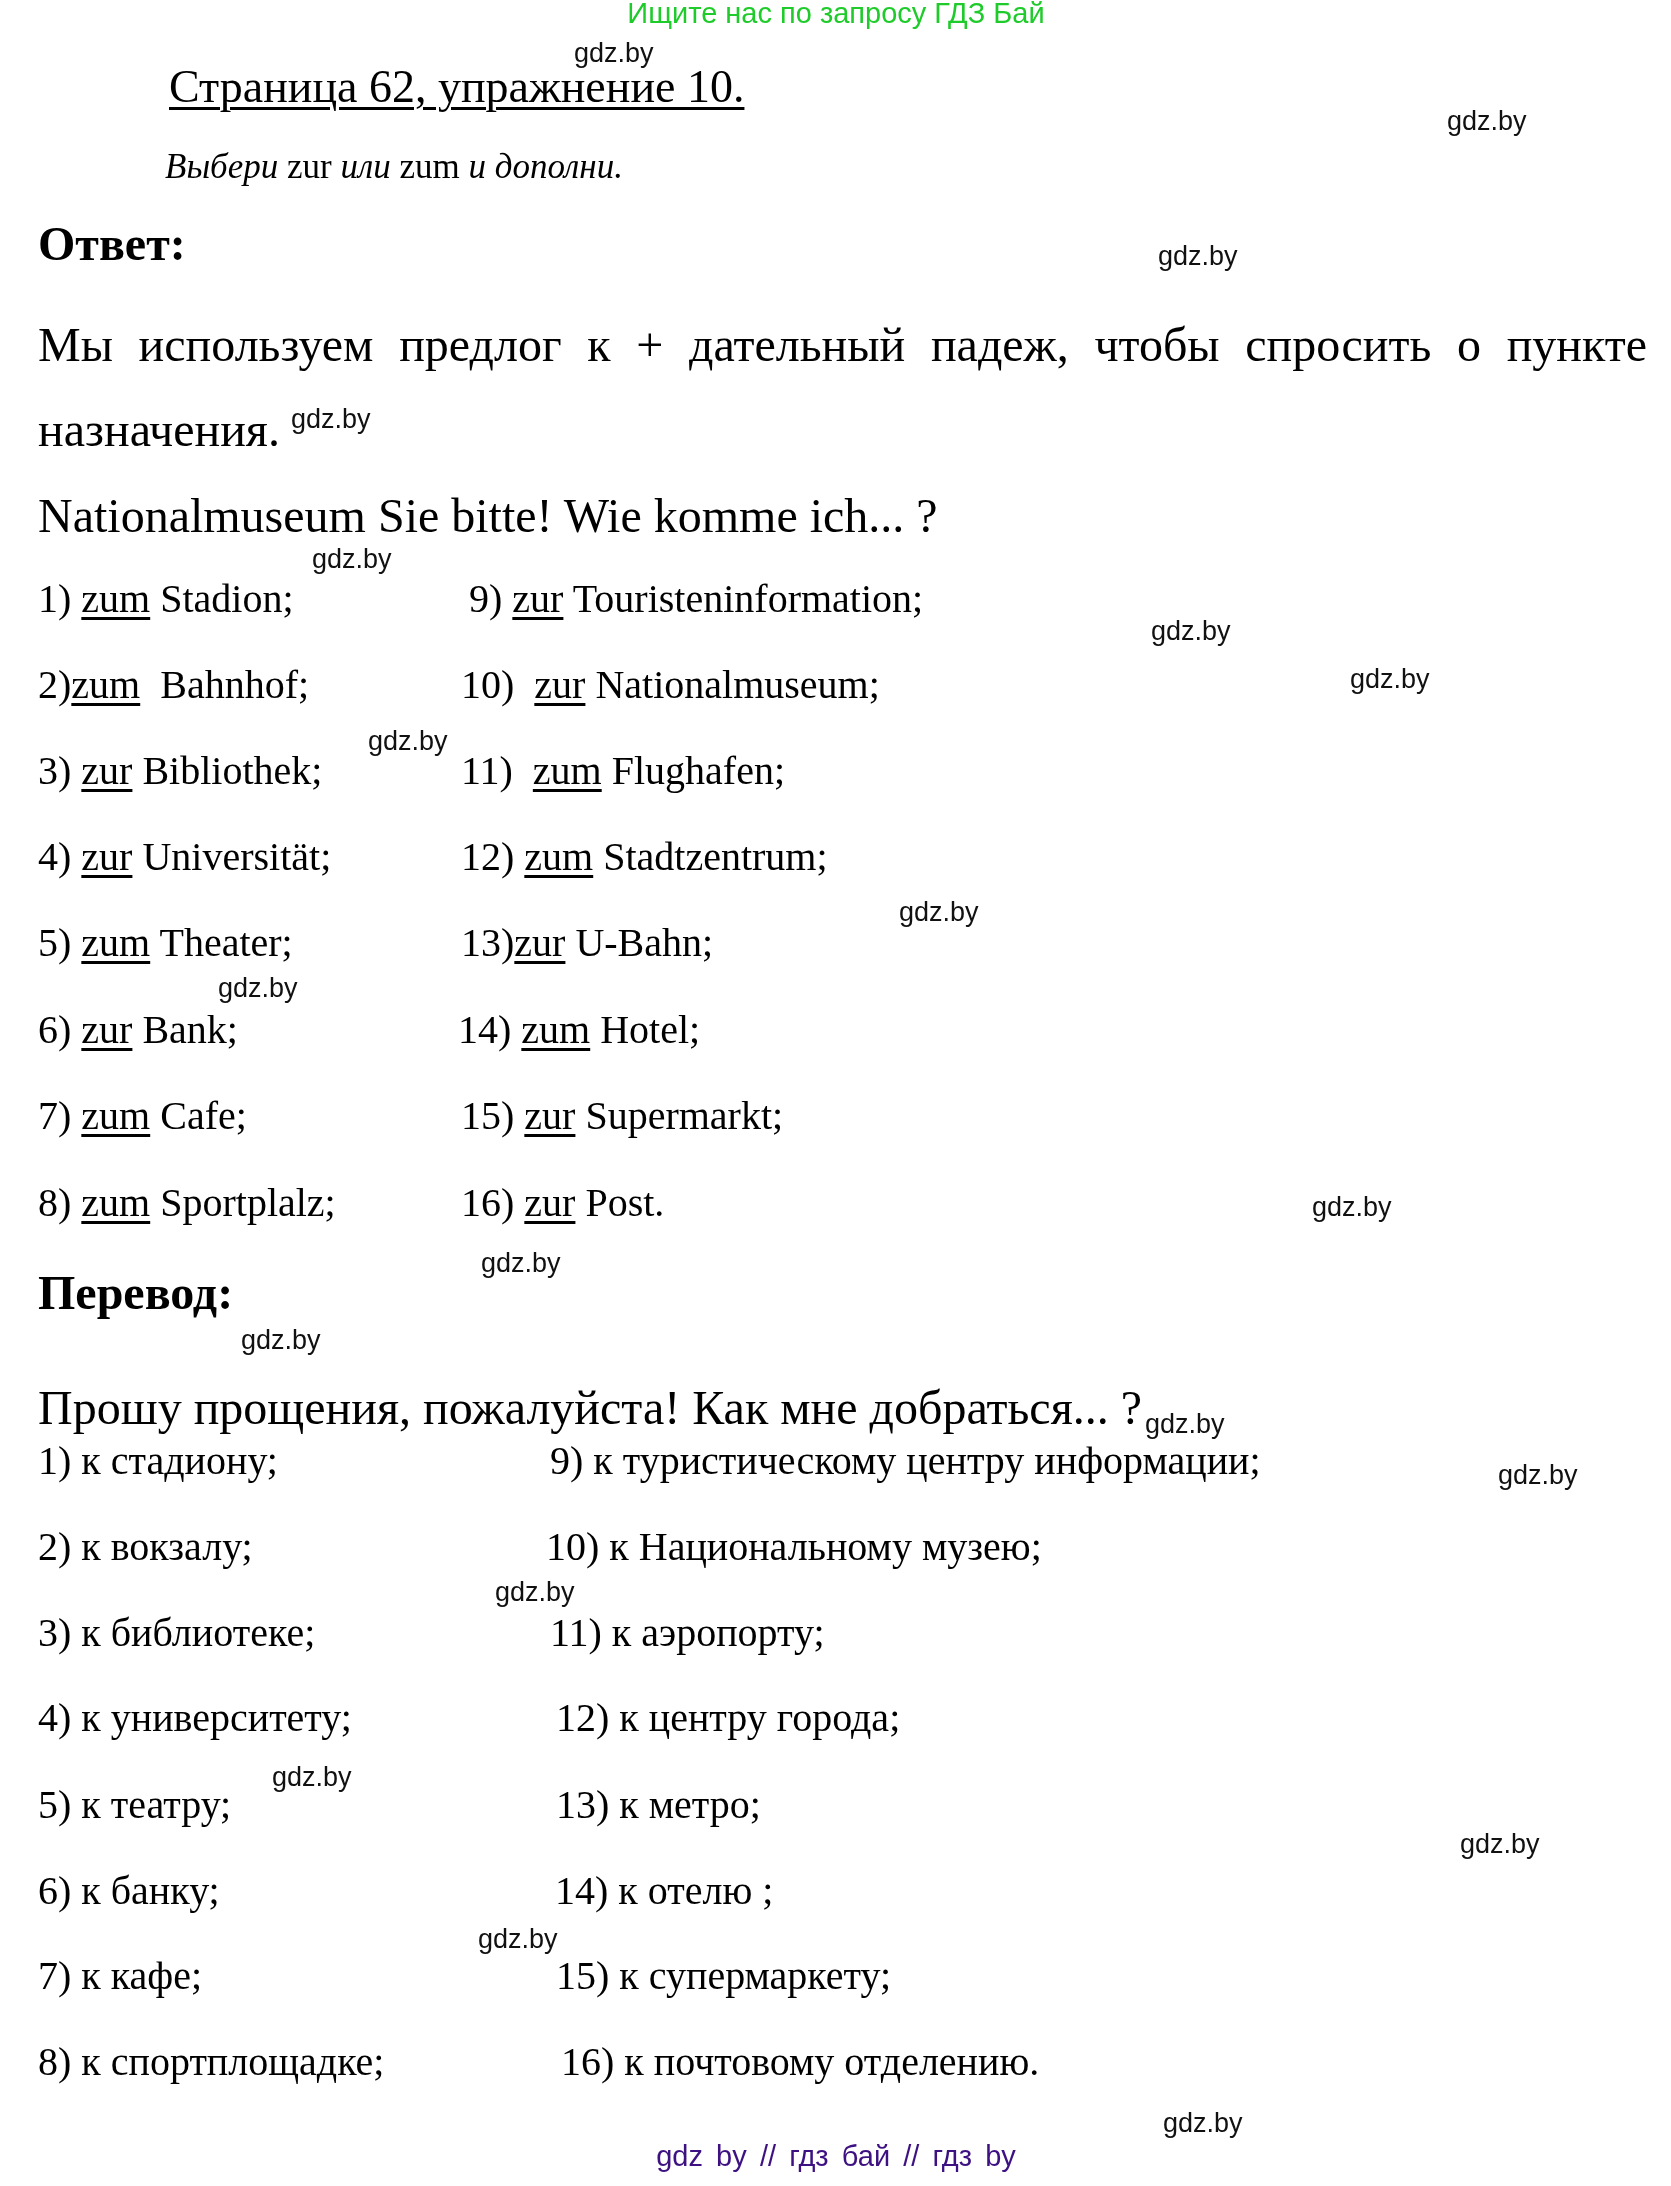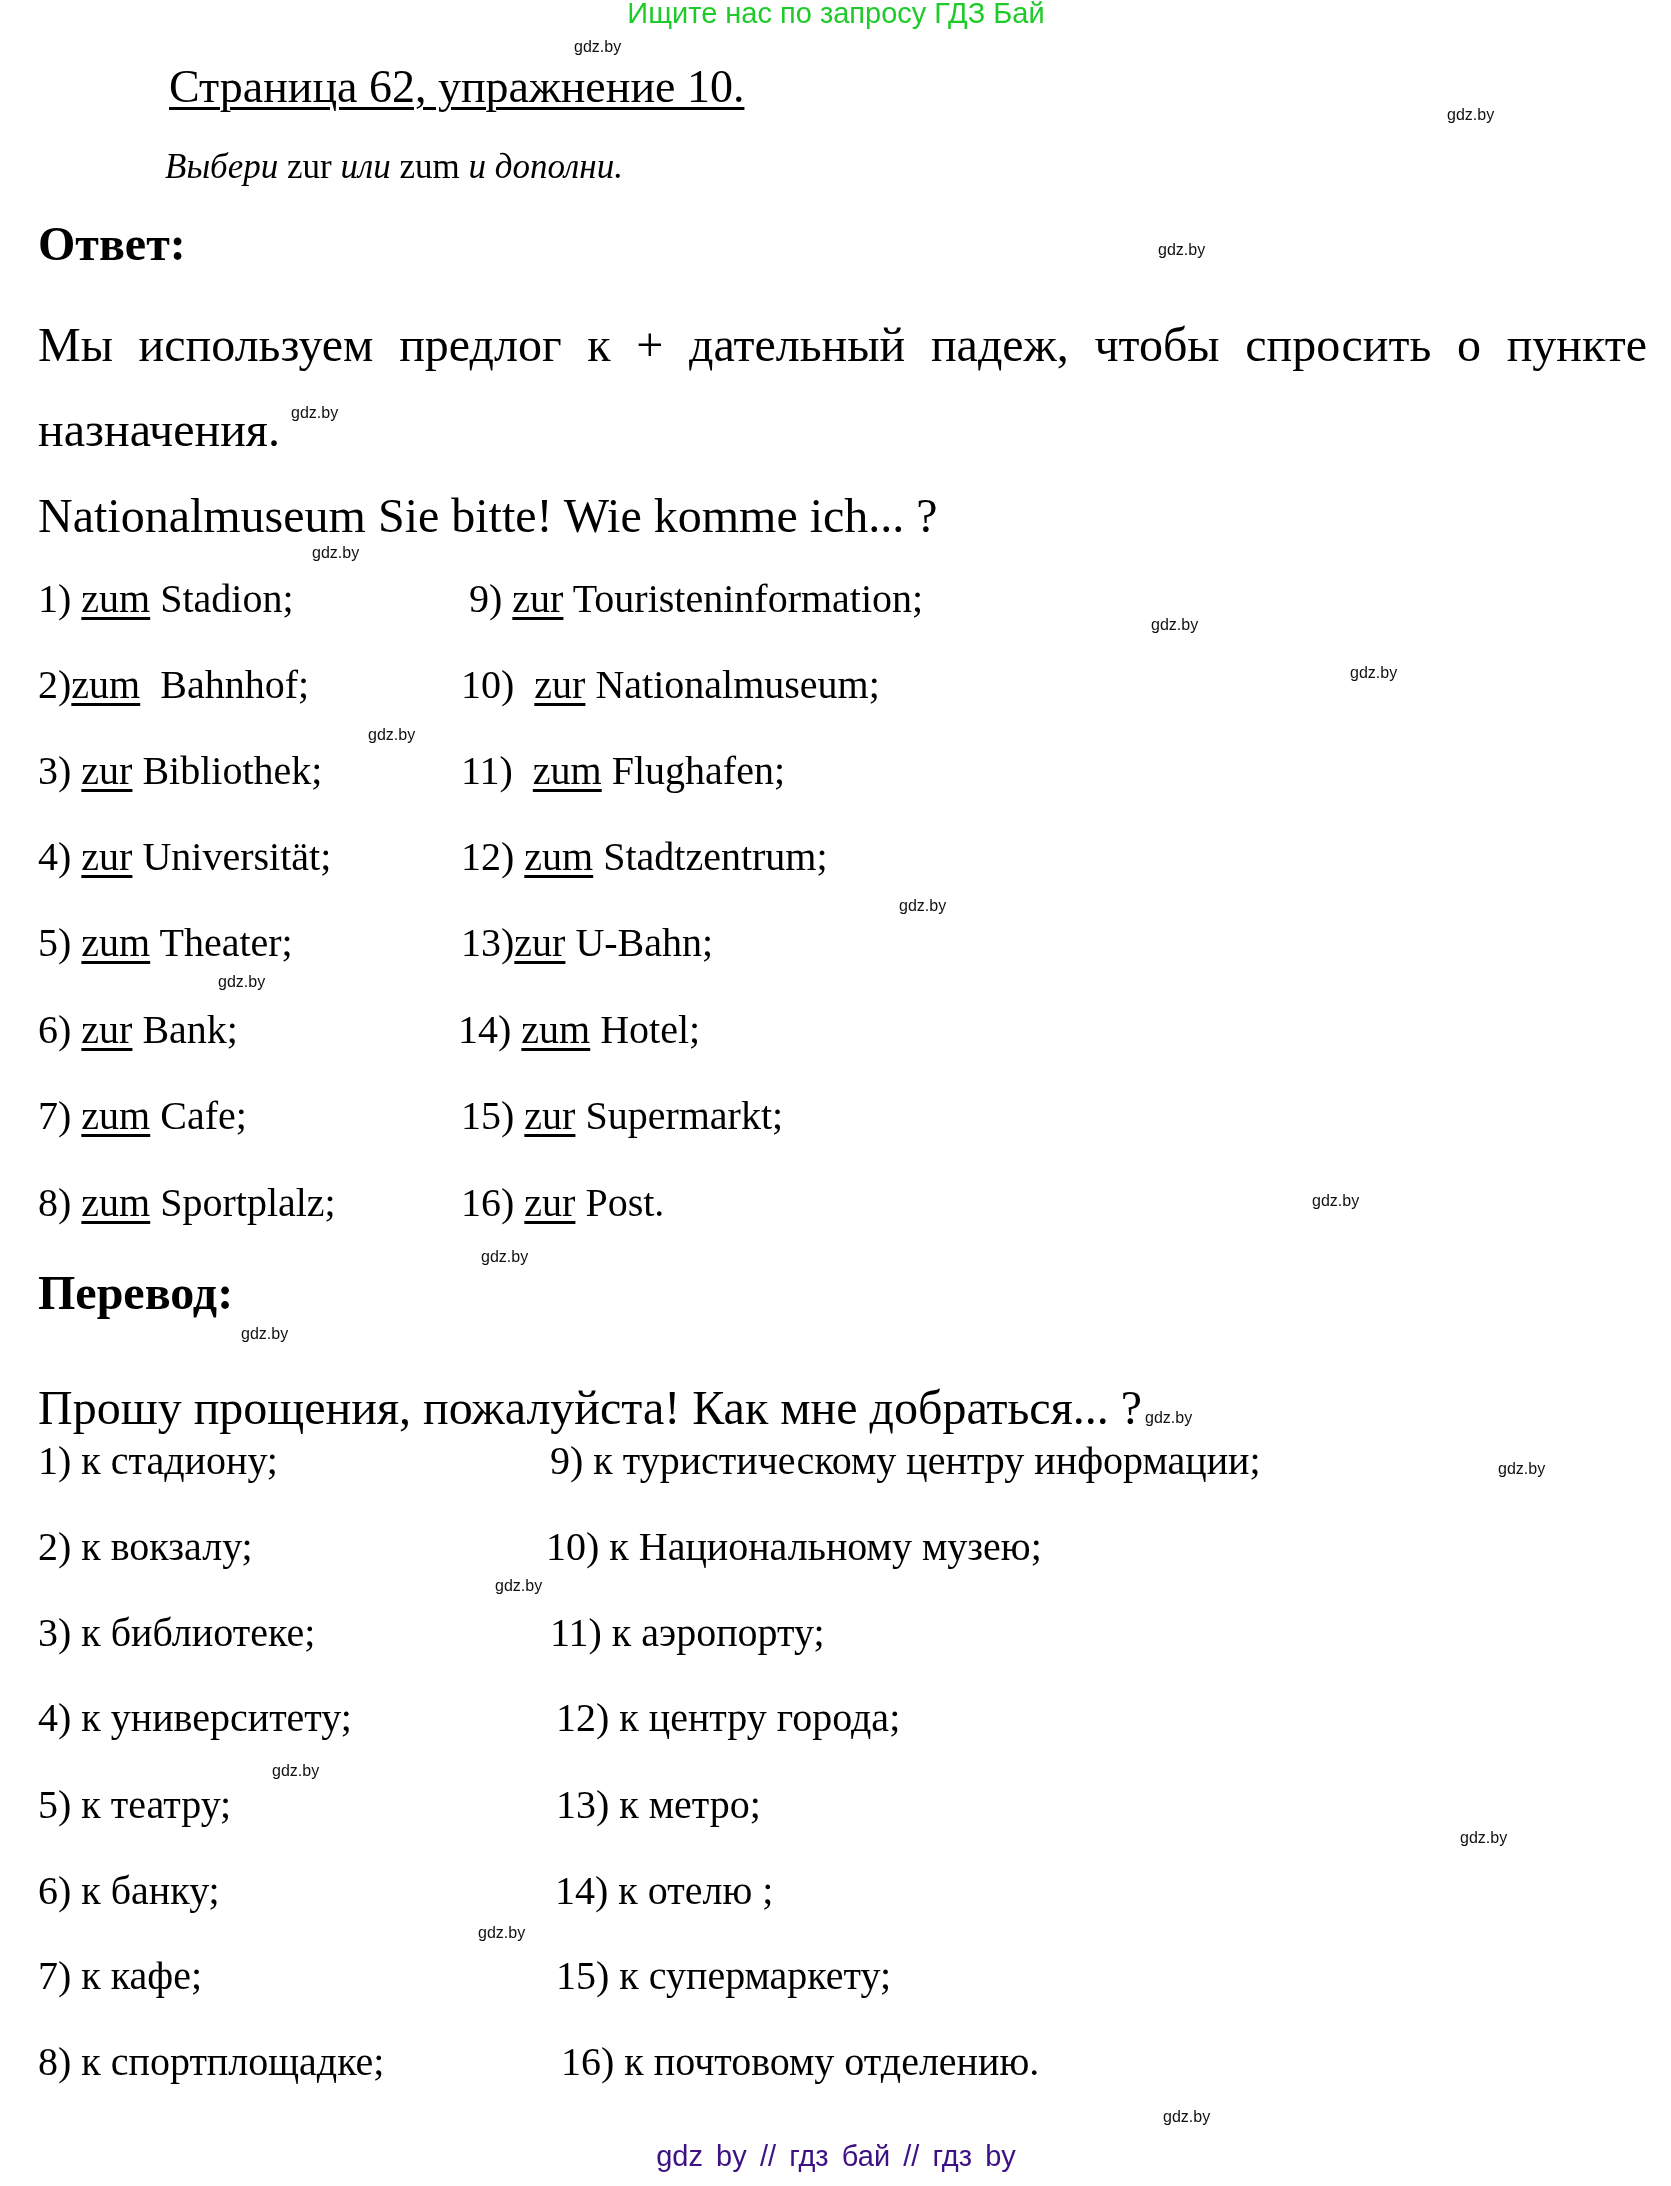--- a/index.html
+++ b/index.html
@@ -3,21 +3,21 @@
 <meta charset="utf-8">
 <style>
   html, body { margin: 0; padding: 0; background: #ffffff; }
   body { width: 1672px; height: 2186px; position: relative; overflow: hidden;
          font-family: "Liberation Serif", serif; color: #000; }
   .abs { position: absolute; white-space: nowrap; }
   .top-banner { font-family: "Liberation Sans", sans-serif; font-size: 29px; color: #1ecb2a;
                 left: 0; width: 1672px; text-align: center; top: -3.4px; }
   .footer { font-family: "Liberation Sans", sans-serif; font-size: 29px; color: #3d1182;
             left: 0; width: 1672px; text-align: center; top: 2140px; word-spacing: 5.1px; }
-  .wm { font-family: "Liberation Sans", sans-serif; font-size: 16px; color: #111; }
+  .wm { font-family: "Liberation Sans", sans-serif; font-size: 27px; color: #111; }
   .title { font-size: 46px; text-decoration: underline; text-underline-offset: 5.1px;
            text-decoration-thickness: 2.6px; left: 169px; top: 60px; }
   .task { font-size: 35px; font-style: italic; left: 165px; top: 147px; }
   .task .up { font-style: normal; }
   .heading { font-size: 48px; font-weight: bold; left: 38px; }
   .body-line { font-size: 48px; left: 38px; }
   .justify { width: 1609px; text-align: justify; text-align-last: justify; }
   .item { font-size: 40px; }
   .item u { text-decoration: underline; text-underline-offset: 5.1px; text-decoration-thickness: 2.6px; }
 </style>

